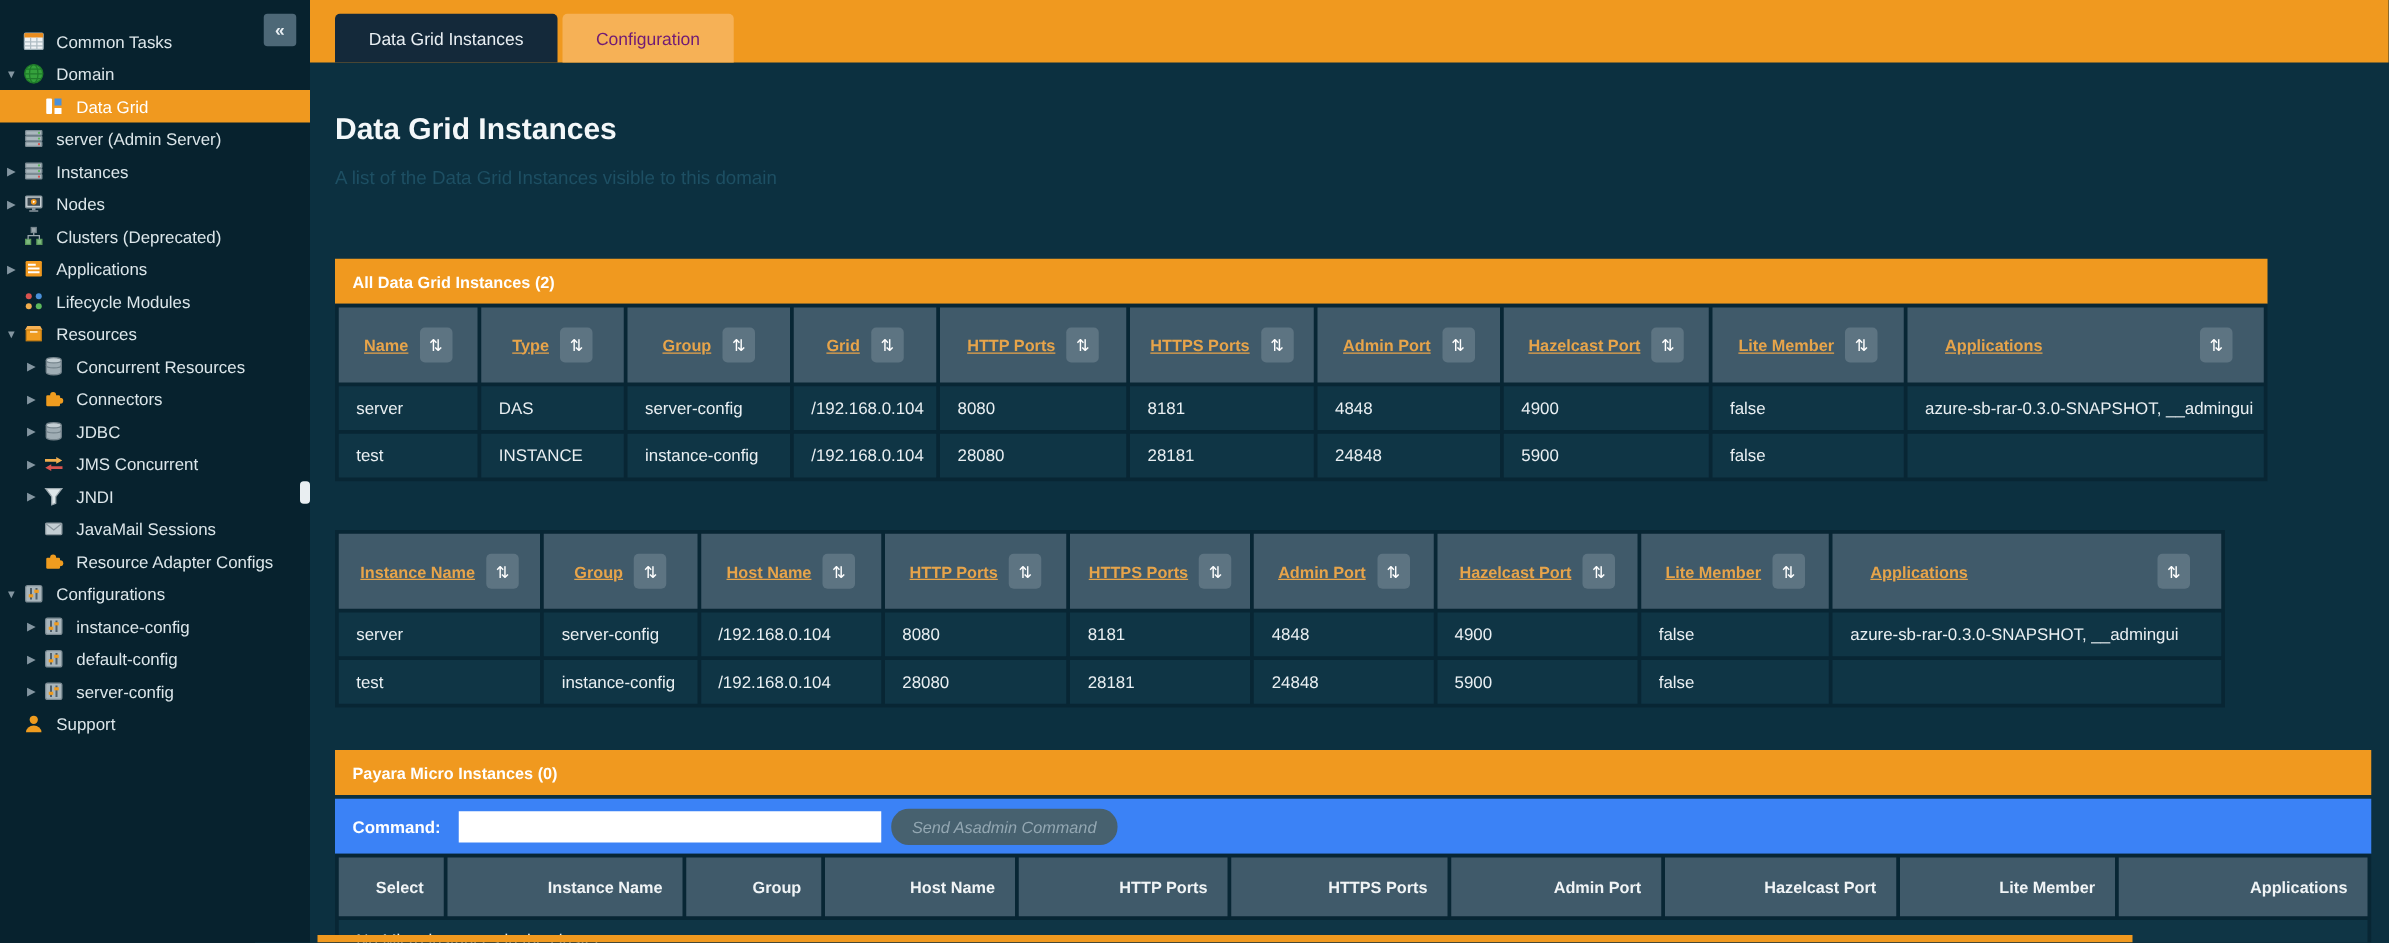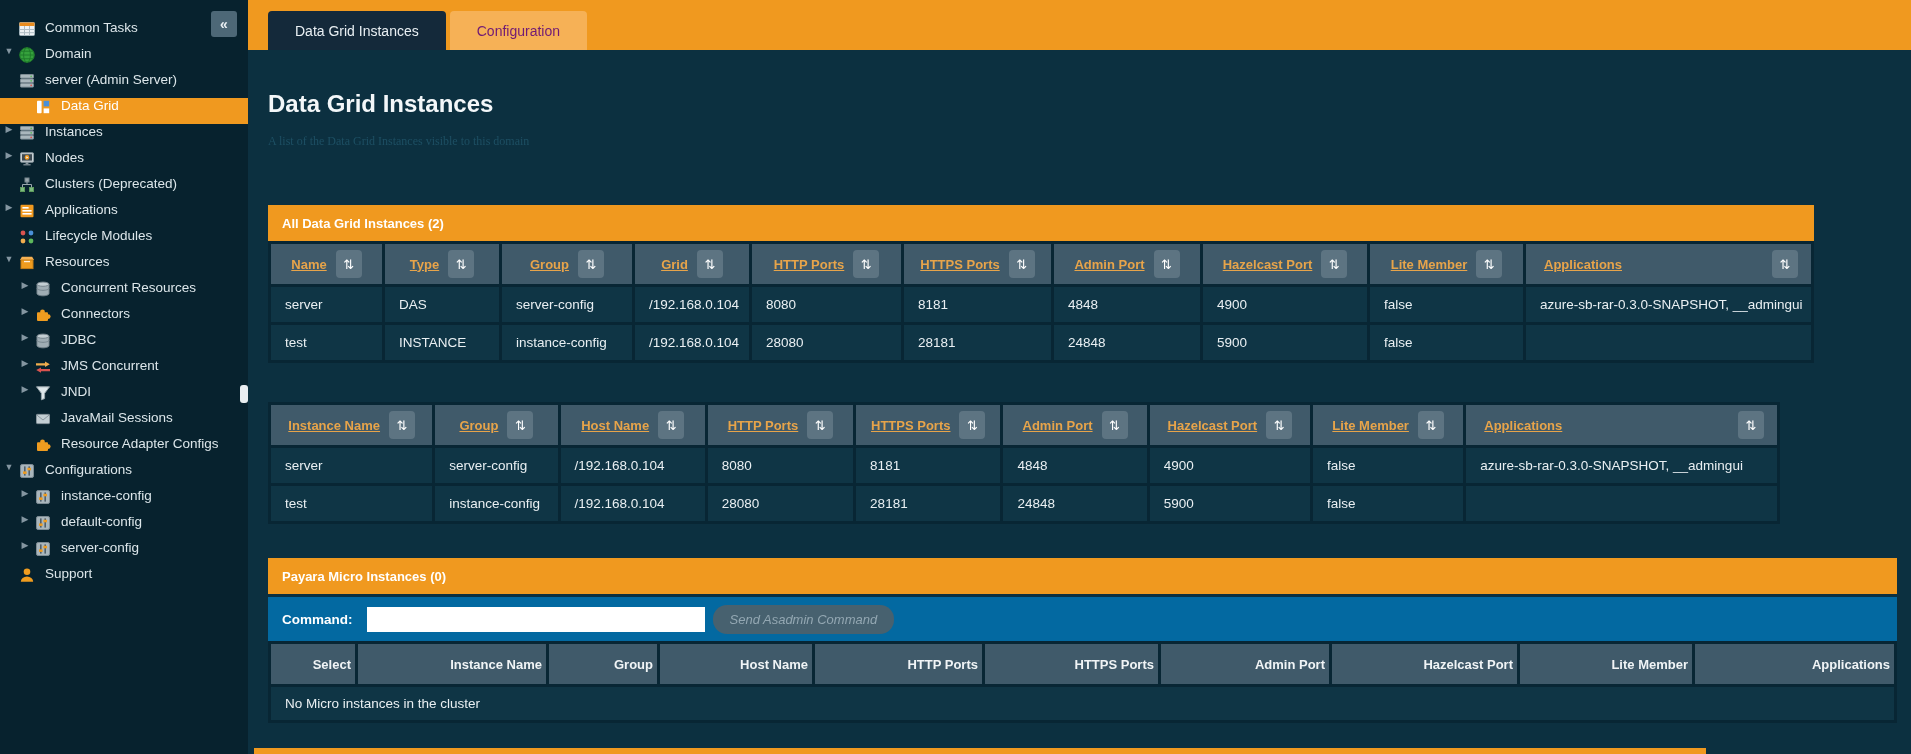--- a/index.html
+++ b/index.html
@@ -12,66 +12,66 @@
   .app { display:flex; width:1911px; height:754px; }
 
   
   .sidebar { position:relative; width:248px; min-width:248px; height:754px; background:#07222e; }
   .collapse-btn {
     position:absolute; top:11px; right:11px; width:26px; height:26px;
     background:#4d6877; border:none; border-radius:3px; color:#e9eff3;
     font-size:14px; font-weight:bold; line-height:1; cursor:pointer; padding:0;
   }
   .tree { padding-top:20px; }
-  .tree-row { height:26px; display:flex; align-items:flex-start; color:#dce6ea; font-size:13.5px; cursor:pointer; white-space:nowrap; }
+  .tree-row { height:26px; display:flex; align-items:center; color:#dce6ea; font-size:13.5px; cursor:pointer; white-space:nowrap; }
   .tree-row.selected { background:#f0991f; color:#ffffff; }
   .tree-arrow { width:14px; flex:none; text-align:center; font-size:9px; color:#8496a1; }
   .tree-icon { width:18px; height:18px; flex:none; margin-left:2px; }
   .tree-icon svg { width:18px; height:18px; display:block; }
   .tree-label { margin-left:9px; }
   .sb-thumb { position:absolute; right:0px; top:385px; width:8px; height:18px; background:#e9eef1; border-radius:3px; }
 
   
   .main { position:relative; flex:1; height:754px; background:#0c3040; overflow:hidden; }
   .topbar { height:50px; background:#f0991f; display:flex; align-items:flex-end; padding-left:20px; }
   .tab {
     height:39px; display:flex; align-items:center; padding:0 27px; margin-right:4px;
     border-radius:4px 4px 0 0; font-size:14px; color:#701a75; cursor:pointer;
   }
   .tab.active { background:#14293a; color:#e9eff3; }
   .tab.inactive { background:#f6b156; }
 
   .content { padding:40px 0 0 20px; }
   .page-title { margin:0; font-size:24px; font-weight:bold; color:#f3f7f9; }
-  .subtitle { margin:16px 0 0 0; font-size:12px; color:#1d4f63;font-family:Liberation Serif, serif; }
+  .subtitle { margin:16px 0 0 0; font-size:15px; color:#1d4f63; }
 
   .table-block.t1 { margin-top:56px; width:1546px; }
   .table-block.t2 { margin-top:39px; width:1512px; }
   .table-block.t3 { margin-top:34px; width:1629px; }
 
   .table-title {
     height:36px; background:#f0991f; color:#ffffff; font-weight:bold; font-size:13px;
     display:flex; align-items:center; padding-left:14px;
   }
   table { border-collapse:separate; border-spacing:3px; background:#082634; table-layout:fixed; width:100%; }
-  th { background:#405a6a; height:40px; padding:4px; font-size:13px; }
+  th { background:#405a6a; height:40px; padding:16px; font-size:13px; }
   .th-inner { display:flex; align-items:center; justify-content:center; gap:9px; }
   .th-inner.spread { justify-content:space-between; padding:0 9px 0 14px; }
   .th-link { color:#e7a44a; font-weight:bold; text-decoration:underline; cursor:pointer; white-space:nowrap; }
   .th-plain { color:#f0f4f6; font-weight:bold; }
   th.left { text-align:right; padding-left:14px; }
   .sort-btn {
     width:26px; height:28px; background:#5d7482; border:none; border-radius:4px;
     color:#ffffff; font-size:13px; line-height:1; cursor:pointer; padding:0; flex:none;
   }
   td { background:#0f3545; color:#e9eff2; font-size:13.5px; height:35px; padding:0 8px 0 14px; white-space:nowrap; overflow:hidden; }
   td.empty-cell { height:33px; }
 
   .command-row {
-    margin-top:3px; height:44px; width:100%; background:#0369a1;
+    margin-top:3px; height:44px; width:100%; background:#3b82f6;
     display:flex; align-items:center; padding-left:14px;
   }
   .command-label { color:#ffffff; font-weight:bold; font-size:13.5px; }
   .command-input { margin-left:14px; width:338px; height:25px; border:none; background:#ffffff; outline:none; padding:0 6px; font-size:13px; }
   .send-btn {
     margin-left:8px; background:#47616f; border:none; border-radius:14px;
     color:#93a7b2; font-style:italic; font-size:13px; padding:7px 17px; cursor:pointer;
   }
 
   .footer-strip { position:absolute; left:6px; bottom:0; width:1452px; height:6px; background:#f0991f; }
@@ -104,44 +104,44 @@
             <svg viewBox="0 0 18 18">
               <circle cx="9" cy="9" r="7.3" fill="#35a13c" stroke="#1f7a2a"></circle>
               <ellipse cx="9" cy="9" rx="3.4" ry="7.3" fill="none" stroke="#1f7a2a"></ellipse>
               <line x1="1.7" y1="9" x2="16.3" y2="9" stroke="#1f7a2a"></line>
               <line x1="2.8" y1="5.2" x2="15.2" y2="5.2" stroke="#1f7a2a"></line>
               <line x1="2.8" y1="12.8" x2="15.2" y2="12.8" stroke="#1f7a2a"></line>
             </svg>
           </span>
           <span class="tree-label">Domain</span>
         </div>
+        <div class="tree-row selected" style="padding-left: 18px;">
+          <span class="tree-arrow"></span>
+          <span class="tree-icon">
+            <svg viewBox="0 0 18 18">
+              <rect x="3" y="2.8" width="4.6" height="12.4" rx="0.8" fill="#ffffff"></rect>
+              <rect x="9.6" y="2.8" width="5.6" height="5.6" fill="#4a90d9"></rect>
+              <rect x="9.6" y="10.4" width="5.6" height="4.8" fill="#ffffff"></rect>
+            </svg>
+          </span>
+          <span class="tree-label">Data Grid</span>
+        </div>
         <div class="tree-row" style="padding-left: 2px;">
           <span class="tree-arrow"></span>
           <span class="tree-icon">
             <svg viewBox="0 0 18 18">
               <rect x="2.5" y="2.5" width="13" height="3.6" rx="0.6" fill="#aab7bd" stroke="#7d8c94"></rect>
               <rect x="2.5" y="7" width="13" height="3.6" rx="0.6" fill="#aab7bd" stroke="#7d8c94"></rect>
               <rect x="2.5" y="11.5" width="13" height="3.6" rx="0.6" fill="#aab7bd" stroke="#7d8c94"></rect>
               <circle cx="13.2" cy="4.3" r="0.9" fill="#5cb85c"></circle>
               <circle cx="13.2" cy="8.8" r="0.9" fill="#5cb85c"></circle>
               <circle cx="13.2" cy="13.3" r="0.9" fill="#d9534f"></circle>
             </svg>
           </span>
           <span class="tree-label">server (Admin Server)</span>
-        </div>
-        <div class="tree-row selected" style="padding-left: 18px;">
-          <span class="tree-arrow"></span>
-          <span class="tree-icon">
-            <svg viewBox="0 0 18 18">
-              <rect x="3" y="2.8" width="4.6" height="12.4" rx="0.8" fill="#ffffff"></rect>
-              <rect x="9.6" y="2.8" width="5.6" height="5.6" fill="#4a90d9"></rect>
-              <rect x="9.6" y="10.4" width="5.6" height="4.8" fill="#ffffff"></rect>
-            </svg>
-          </span>
-          <span class="tree-label">Data Grid</span>
         </div>
         <div class="tree-row" style="padding-left: 2px;">
           <span class="tree-arrow">▶</span>
           <span class="tree-icon">
             <svg viewBox="0 0 18 18">
               <rect x="2.5" y="2.5" width="13" height="3.6" rx="0.6" fill="#aab7bd" stroke="#7d8c94"></rect>
               <rect x="2.5" y="7" width="13" height="3.6" rx="0.6" fill="#aab7bd" stroke="#7d8c94"></rect>
               <rect x="2.5" y="11.5" width="13" height="3.6" rx="0.6" fill="#aab7bd" stroke="#7d8c94"></rect>
               <circle cx="13.2" cy="4.3" r="0.9" fill="#5cb85c"></circle>
               <circle cx="13.2" cy="8.8" r="0.9" fill="#5cb85c"></circle>

